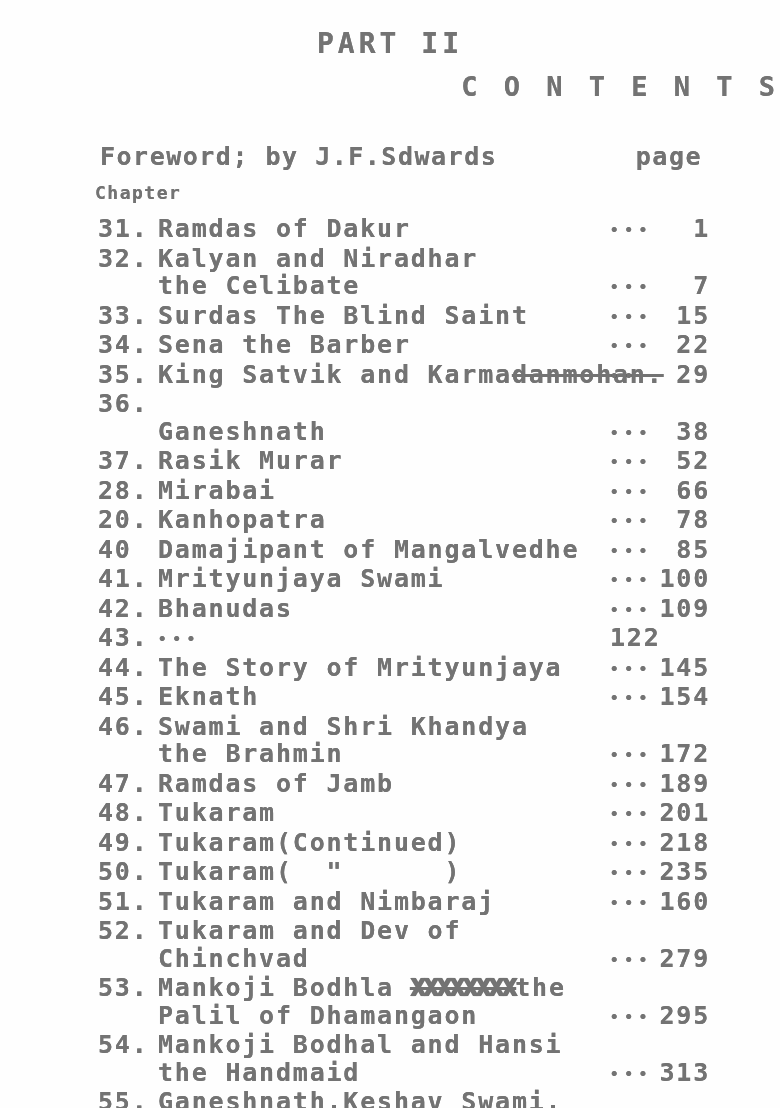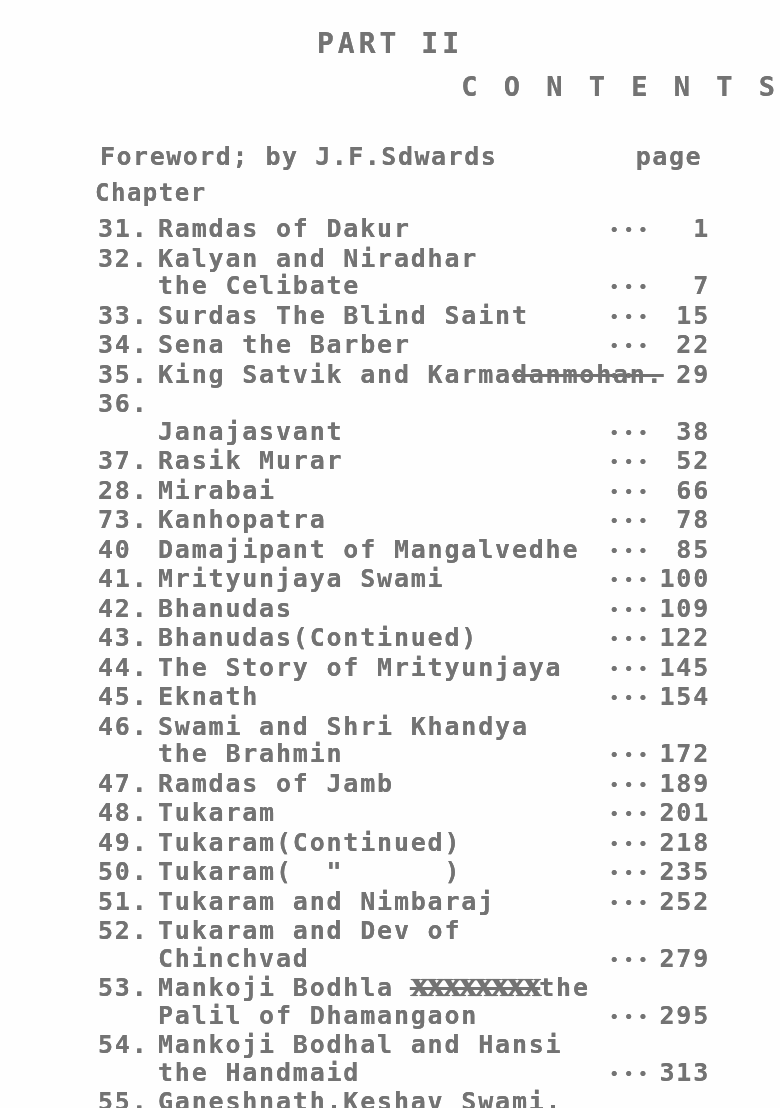--- a/index.html
+++ b/index.html
@@ -40,21 +40,21 @@
     font-size: 25px;
     line-height: 30px;
     letter-spacing: 1.5px;
     white-space: pre;
   }
   .foreword-row .page-label {
     margin-top: 8px;
   }
   .chapter-label {
     margin: 6px 0 0 95px;
-    font-size: 24px;
+    font-size: 18px;
     line-height: 30px;
     letter-spacing: 1.5px;
   }
   .toc {
     margin: 7px 0 0 98px;
   }
   .toc-row {
     display: grid;
     grid-template-columns: 60px 452px 48px 52px;
     line-height: 27.5px;
@@ -77,21 +77,20 @@
   }
   .struck {
     text-decoration: line-through;
     text-decoration-thickness: 2.5px;
   }
   .overtyped {
     text-decoration: line-through;
     text-decoration-thickness: 3px;
     text-shadow: 1px 0 currentColor, -1px 0 currentColor, 0 0 1px currentColor;
     letter-spacing: -2px;
-    font-family: Liberation Serif, serif;
   }
 </style>
 </head>
 <body>
 
 <div class="page">
 
   <div class="part-title">PART II</div>
 
   <div class="contents-title">C O N T E N T S</div>
@@ -104,37 +103,37 @@
   <div class="chapter-label">Chapter</div>
 
   <div class="toc">
       <div class="toc-row"><span class="cell-num">31.</span><span class="cell-title"><span>Ramdas of Dakur</span></span><span class="cell-dots">•••</span><span class="cell-page">1</span></div>
       <div class="toc-row"><span class="cell-num">32.</span><span class="cell-title"><span>Kalyan and Niradhar</span></span><span class="cell-dots"></span><span class="cell-page"></span></div>
       <div class="toc-row"><span class="cell-num"></span><span class="cell-title"><span>the Celibate</span></span><span class="cell-dots">•••</span><span class="cell-page">7</span></div>
       <div class="toc-row"><span class="cell-num">33.</span><span class="cell-title"><span>Surdas The Blind Saint</span></span><span class="cell-dots">•••</span><span class="cell-page">15</span></div>
       <div class="toc-row"><span class="cell-num">34.</span><span class="cell-title"><span>Sena the Barber</span></span><span class="cell-dots">•••</span><span class="cell-page">22</span></div>
       <div class="toc-row"><span class="cell-num">35.</span><span class="cell-title"><span>King Satvik and Karma</span><span class="struck">danmohan.</span></span><span class="cell-dots">••</span><span class="cell-page">29</span></div>
       <div class="toc-row"><span class="cell-num">36.</span><span class="cell-dots"></span><span class="cell-page"></span></div>
-      <div class="toc-row"><span class="cell-num"></span><span class="cell-title"><span>Janajasvant</span></span><span class="cell-dots">•••</span><span class="cell-page">38</span></div>
+      <div class="toc-row"><span class="cell-num"></span><span class="cell-title"><span>Ganeshnath</span></span><span class="cell-dots">•••</span><span class="cell-page">38</span></div>
       <div class="toc-row"><span class="cell-num">37.</span><span class="cell-title"><span>Rasik Murar</span></span><span class="cell-dots">•••</span><span class="cell-page">52</span></div>
       <div class="toc-row"><span class="cell-num">28.</span><span class="cell-title"><span>Mirabai</span></span><span class="cell-dots">•••</span><span class="cell-page">66</span></div>
-      <div class="toc-row"><span class="cell-num">73.</span><span class="cell-title"><span>Kanhopatra</span></span><span class="cell-dots">•••</span><span class="cell-page">78</span></div>
+      <div class="toc-row"><span class="cell-num">20.</span><span class="cell-title"><span>Kanhopatra</span></span><span class="cell-dots">•••</span><span class="cell-page">78</span></div>
       <div class="toc-row"><span class="cell-num">40</span><span class="cell-title"><span>Damajipant of Mangalvedhe</span></span><span class="cell-dots">•••</span><span class="cell-page">85</span></div>
       <div class="toc-row"><span class="cell-num">41.</span><span class="cell-title"><span>Mrityunjaya Swami</span></span><span class="cell-dots">•••</span><span class="cell-page">100</span></div>
       <div class="toc-row"><span class="cell-num">42.</span><span class="cell-title"><span>Bhanudas</span></span><span class="cell-dots">•••</span><span class="cell-page">109</span></div>
-      <div class="toc-row"><span class="cell-num">43.</span><span class="cell-title"><span>Bhanudas(Continued)</span></span><span class="cell-dots">•••</span><span class="cell-page">122</span></div>
+      <div class="toc-row"><span class="cell-num">43.</span><span class="cell-dots">•••</span><span class="cell-page">122</span></div>
       <div class="toc-row"><span class="cell-num">44.</span><span class="cell-title"><span>The Story of Mrityunjaya</span></span><span class="cell-dots">•••</span><span class="cell-page">145</span></div>
       <div class="toc-row"><span class="cell-num">45.</span><span class="cell-title"><span>Eknath</span></span><span class="cell-dots">•••</span><span class="cell-page">154</span></div>
       <div class="toc-row"><span class="cell-num">46.</span><span class="cell-title"><span>Swami and Shri Khandya</span></span><span class="cell-dots"></span><span class="cell-page"></span></div>
       <div class="toc-row"><span class="cell-num"></span><span class="cell-title"><span>the Brahmin</span></span><span class="cell-dots">•••</span><span class="cell-page">172</span></div>
       <div class="toc-row"><span class="cell-num">47.</span><span class="cell-title"><span>Ramdas of Jamb</span></span><span class="cell-dots">•••</span><span class="cell-page">189</span></div>
       <div class="toc-row"><span class="cell-num">48.</span><span class="cell-title"><span>Tukaram</span></span><span class="cell-dots">•••</span><span class="cell-page">201</span></div>
       <div class="toc-row"><span class="cell-num">49.</span><span class="cell-title"><span>Tukaram(Continued)</span></span><span class="cell-dots">•••</span><span class="cell-page">218</span></div>
       <div class="toc-row"><span class="cell-num">50.</span><span class="cell-title"><span>Tukaram(  "      )</span></span><span class="cell-dots">•••</span><span class="cell-page">235</span></div>
-      <div class="toc-row"><span class="cell-num">51.</span><span class="cell-title"><span>Tukaram and Nimbaraj</span></span><span class="cell-dots">•••</span><span class="cell-page">252</span></div>
+      <div class="toc-row"><span class="cell-num">51.</span><span class="cell-title"><span>Tukaram and Nimbaraj</span></span><span class="cell-dots">•••</span><span class="cell-page">160</span></div>
       <div class="toc-row"><span class="cell-num">52.</span><span class="cell-title"><span>Tukaram and Dev of</span></span><span class="cell-dots"></span><span class="cell-page"></span></div>
       <div class="toc-row"><span class="cell-num"></span><span class="cell-title"><span>Chinchvad</span></span><span class="cell-dots">•••</span><span class="cell-page">279</span></div>
       <div class="toc-row"><span class="cell-num">53.</span><span class="cell-title"><span>Mankoji Bodhla </span><span class="overtyped">XXXXXXXX</span><span>the</span></span><span class="cell-dots"></span><span class="cell-page"></span></div>
       <div class="toc-row"><span class="cell-num"></span><span class="cell-title"><span>Palil of Dhamangaon</span></span><span class="cell-dots">•••</span><span class="cell-page">295</span></div>
       <div class="toc-row"><span class="cell-num">54.</span><span class="cell-title"><span>Mankoji Bodhal and Hansi</span></span><span class="cell-dots"></span><span class="cell-page"></span></div>
       <div class="toc-row"><span class="cell-num"></span><span class="cell-title"><span>the Handmaid</span></span><span class="cell-dots">•••</span><span class="cell-page">313</span></div>
       <div class="toc-row"><span class="cell-num">55.</span><span class="cell-title"><span>Ganeshnath,Keshav Swami,</span></span><span class="cell-dots"></span><span class="cell-page"></span></div>
     </div>
 
 </div>

